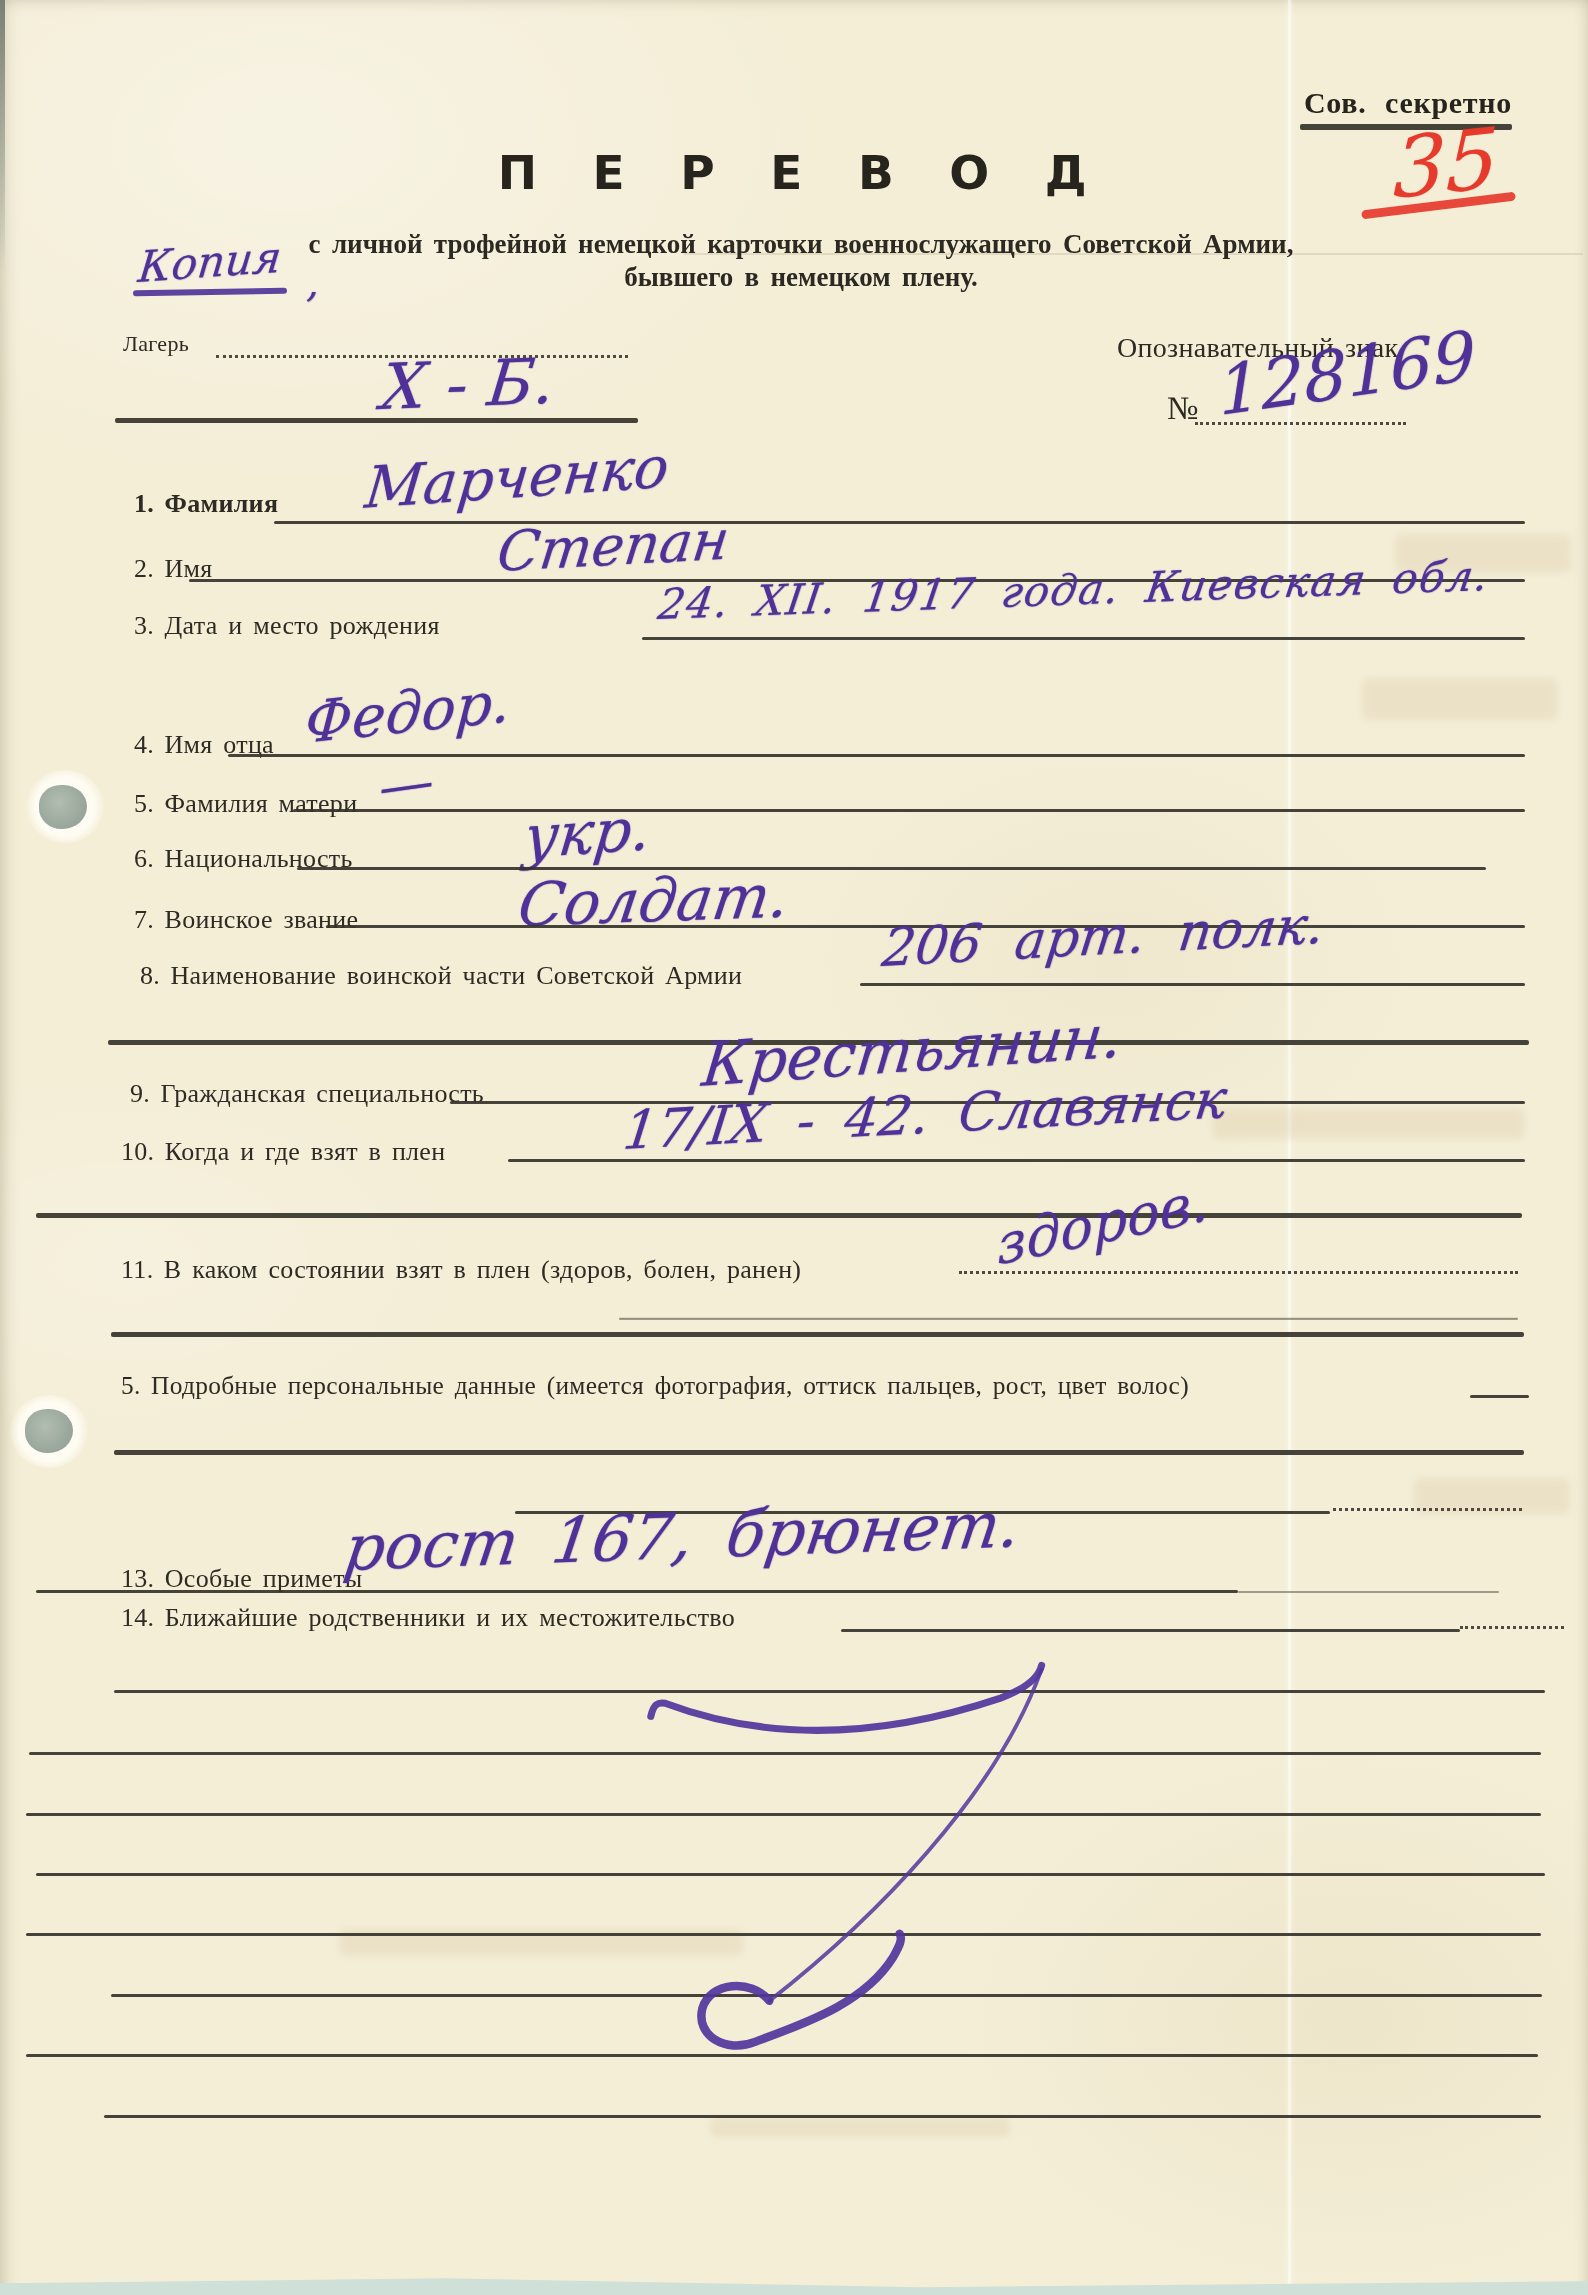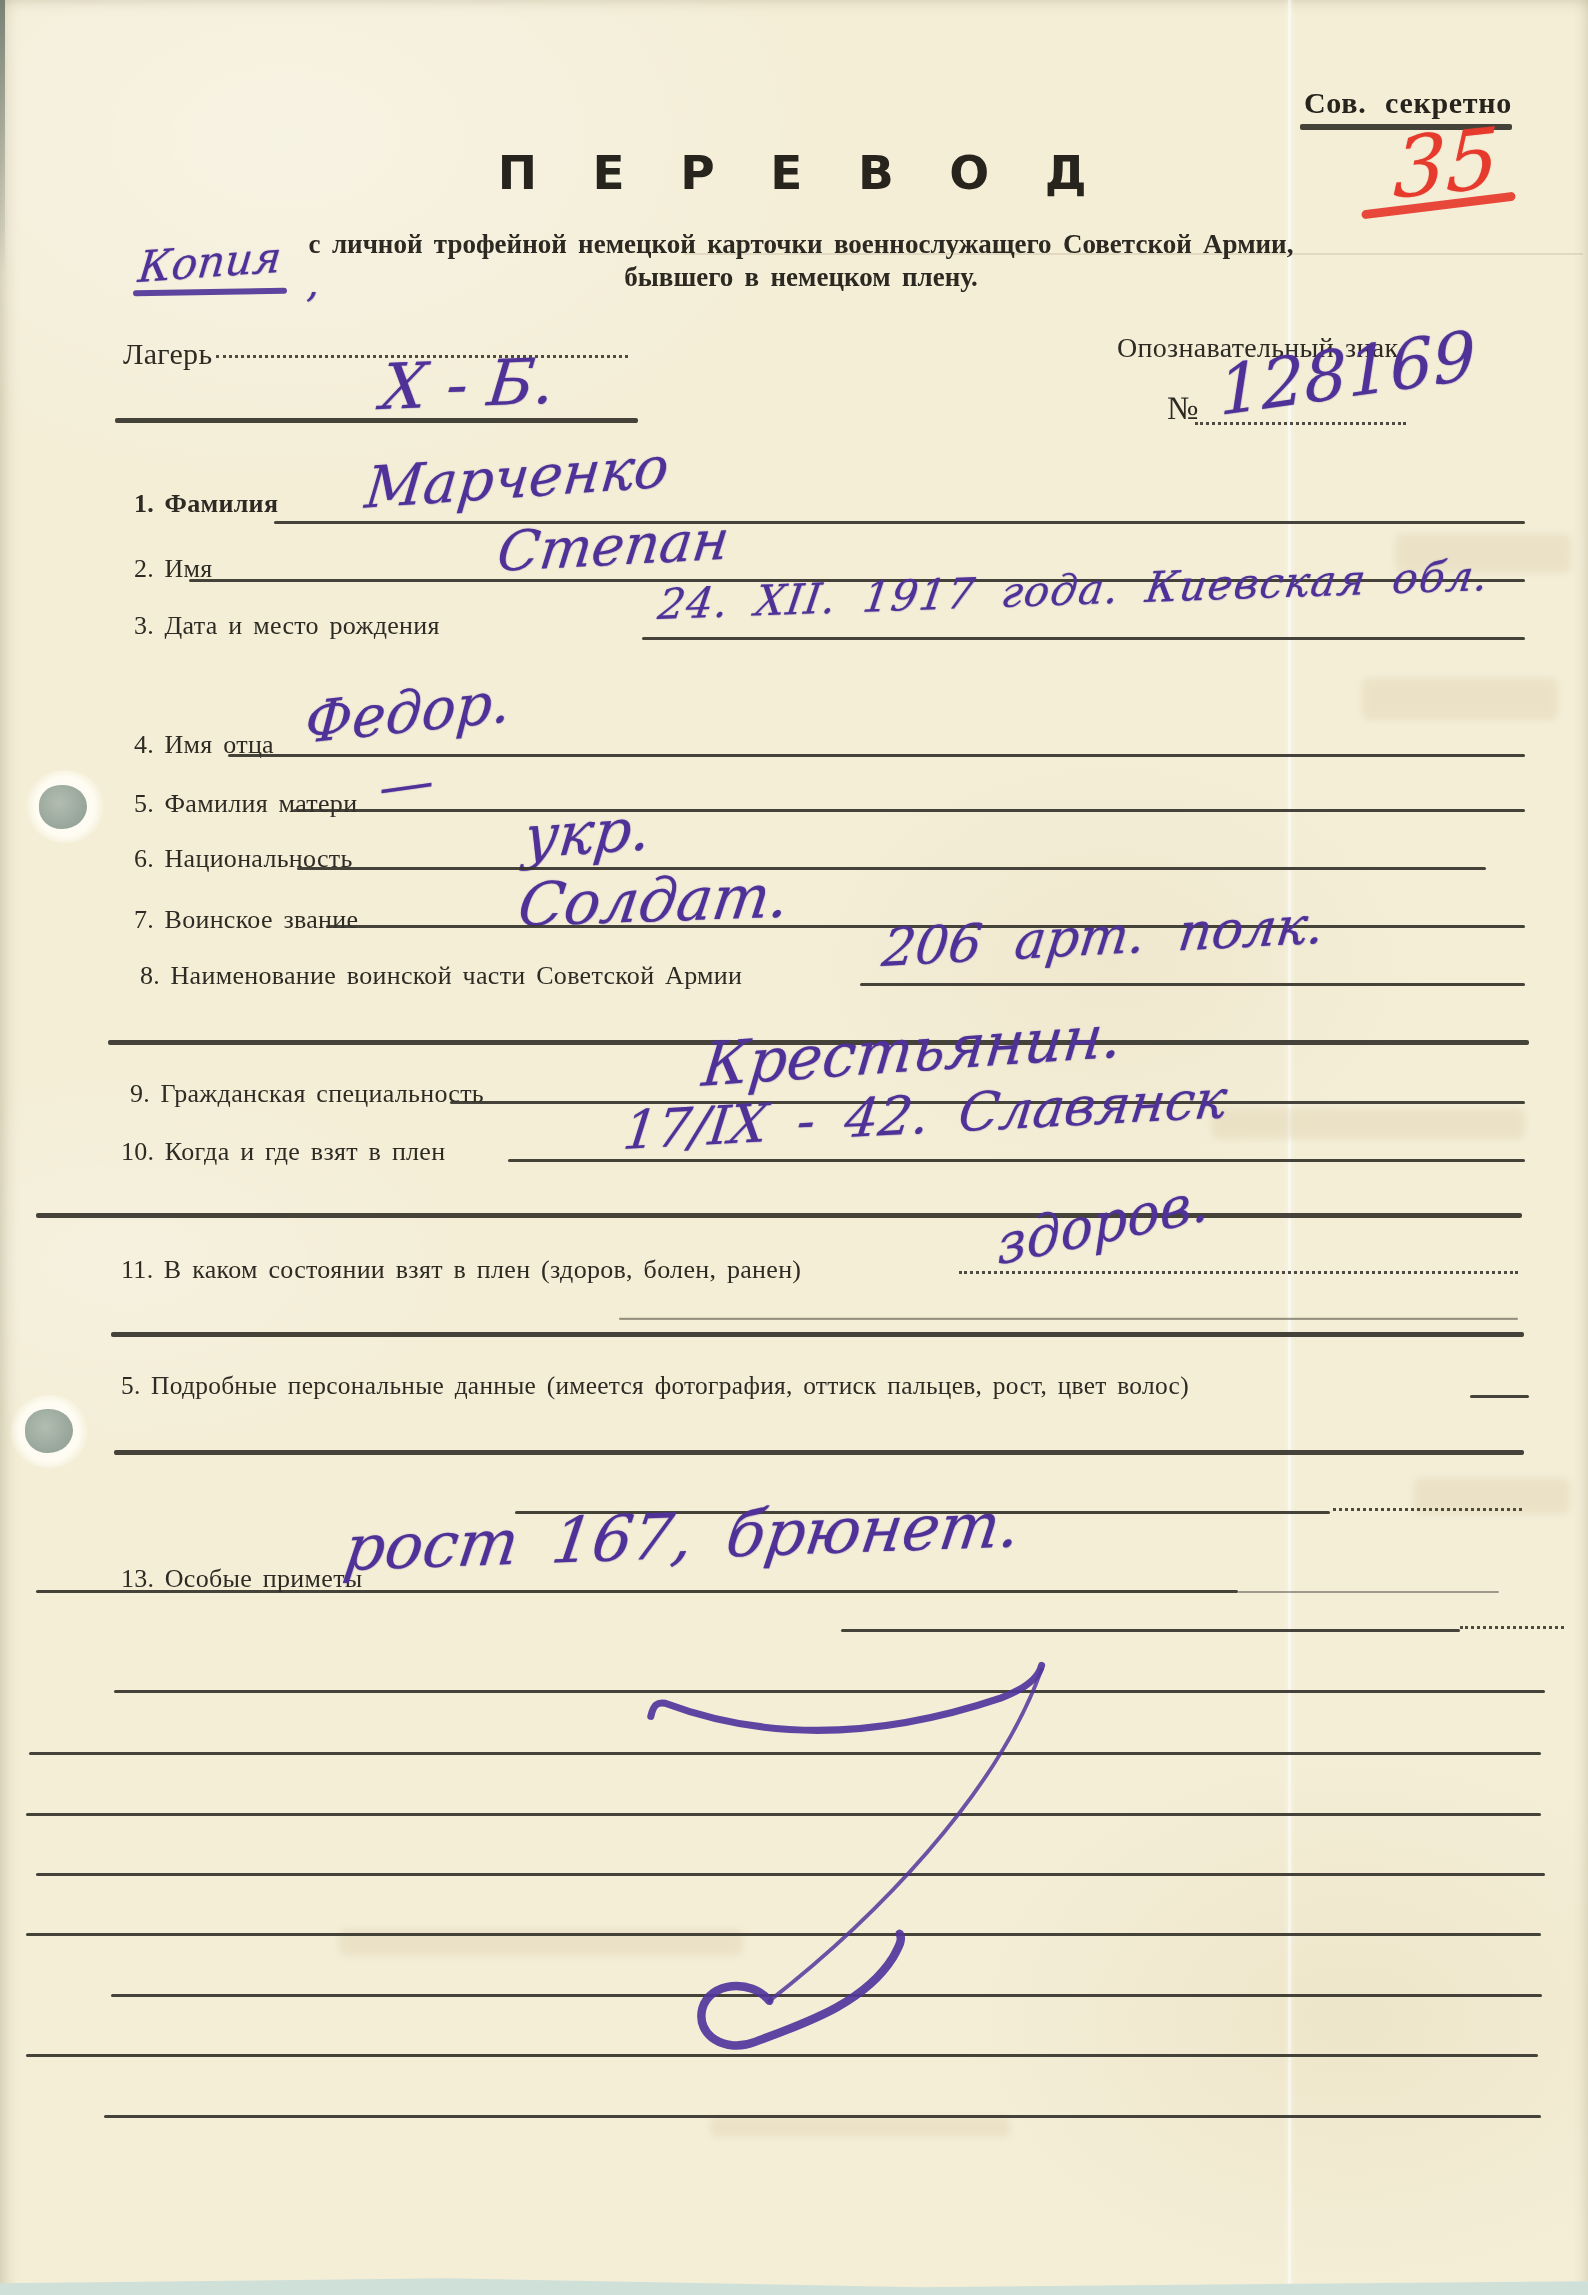--- a/index.html
+++ b/index.html
@@ -72,21 +72,21 @@
   <div class="title">П Е Р Е В О Д</div>
   <div class="subtitle">
     <div>с личной трофейной немецкой карточки военнослужащего Советской Армии,</div>
     <div>бывшего в немецком плену.</div>
   </div>
 
   <div class="hw" style="left:136px;top:242px;font-size:43px;transform:rotate(-4deg) skewX(-10deg);">Копия</div>
   <div style="position:absolute;left:133px;top:289px;width:154px;height:5.9px;background:#4f3198;border-radius:3.3px;transform:rotate(-1deg);opacity:.9;"></div>
   <div class="hw" style="left:306px;top:259px;font-size:40px;">,</div>
 
-  <div class="lbl" style="left:123px;top:331px;font-size:30px;margin-top:6px;">Лагерь</div>
+  <div class="lbl" style="left:123px;top:331px;font-size:22px;">Лагерь</div>
   <div class="dotln" style="left:216px;top:355px;width:412px;"></div>
   <div class="hw" style="left:378px;top:351px;font-size:63px;transform:rotate(-2deg) skewX(-8deg);">Х - Б.</div>
   <div class="ln heavy" style="left:115px;top:418px;width:523px;"></div>
 
   <div class="lbl" style="left:1117px;top:332px;font-size:28px;">Опознавательный знак</div>
   <div class="lbl" style="left:1167px;top:390px;font-size:33px;">№</div>
   <div class="hw" style="left:1220px;top:352px;font-size:68px;transform:rotate(-8deg) skewX(-6deg);">128169</div>
   <div class="dotln" style="left:1195px;top:422px;width:211px;"></div>
 
   <div class="lbl" style="left:134px;top:489px;font-weight:bold;"><span class="num">1.</span><span>Фамилия</span></div>
@@ -145,20 +145,21 @@
 
   <div class="ln heavy" style="left:114px;top:1450px;width:1410px;"></div>
 
   <div class="lbl" style="left:121px;top:1564px;"><span class="num">13.</span><span>Особые приметы</span></div>
   <div class="ln" style="left:515px;top:1511px;width:815px;"></div>
   <div class="dotln" style="left:1333px;top:1508px;width:189px;"></div>
   <div class="hw" style="left:340px;top:1512px;font-size:63px;word-spacing:14.3px;transform:rotate(-2deg) skewX(-10deg);">рост 167,  брюнет.</div>
   <div class="ln" style="left:36px;top:1590px;width:1202px;"></div>
   <div class="ln faint" style="left:1238px;top:1591px;width:261px;"></div>
 
+  <div class="lbl" style="left:121px;top:1603px;"><span class="num">14.</span><span>Ближайшие родственники и их местожительство</span></div>
   <span class="hw" style="left:847px;top:1610px;font-size:26px;"></span>
   <div class="ln" style="left:841px;top:1629px;width:619px;"></div>
   <div class="dotln" style="left:1460px;top:1626px;width:104px;"></div>
 
   <div class="ln" style="left:114px;top:1690px;width:1431px;"></div>
   <div class="ln" style="left:29px;top:1752px;width:1512px;"></div>
   <div class="ln" style="left:26px;top:1813px;width:1515px;"></div>
   <div class="ln" style="left:36px;top:1873px;width:1509px;"></div>
   <div class="ln" style="left:26px;top:1933px;width:1515px;"></div>
   <div class="ln" style="left:111px;top:1994px;width:1431px;"></div>

